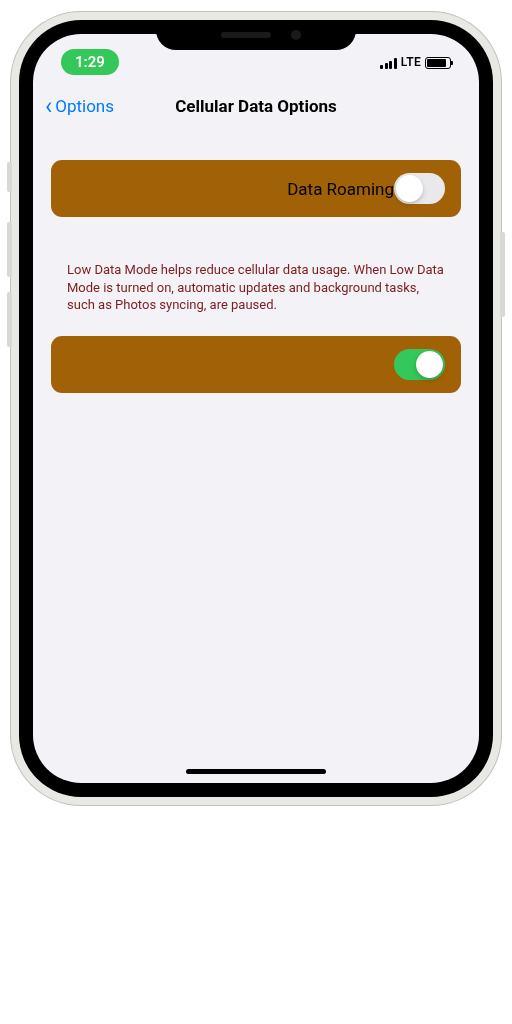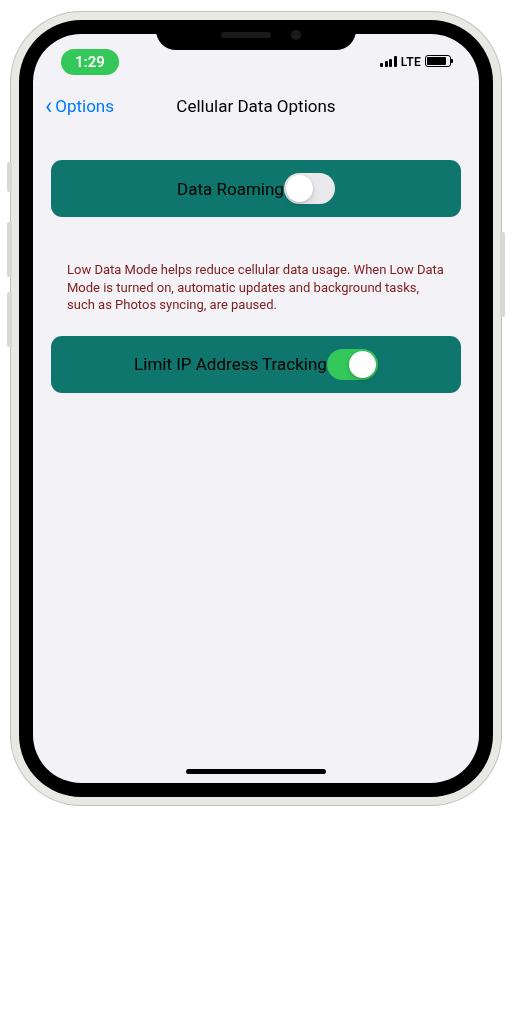--- a/index.html
+++ b/index.html
@@ -94,21 +94,21 @@
     .time-pill {
       background: #34c759;
       color: #fff;
       font-size: 15px;
       font-weight: 600;
       padding: 4px 14px;
       border-radius: 16px;
     }
     .status-right {
       display: flex;
-      align-items: flex-start;
+      align-items: flex-end;
       gap: 4px;
     }
     .signal-bars {
       display: flex;
       align-items: flex-end;
       gap: 1.5px;
       height: 12px;
     }
     .signal-bars span {
       width: 3px;
@@ -168,35 +168,35 @@
       font-size: 24px;
       font-weight: 400;
       line-height: 1;
     }
     .nav-title {
       position: absolute;
       left: 0;
       right: 0;
       text-align: center;
       font-size: 17px;
-      font-weight: 400;
+      font-weight: 700;
       color: #000;
     }
 
     .content {
       padding: 0 18px;
       padding-top: 30px;
     }
     .cell {
-      background: #0f766e;
+      background: #a16207;
       border-radius: 11px;
       padding: 13px 16px;
       display: flex;
       align-items: center;
-      justify-content: center;
+      justify-content: flex-end;
     }
     .cell-label {
       font-size: 17px;
       color: #000;
     }
     .toggle {
       width: 51px;
       height: 31px;
       border-radius: 16px;
       position: relative;
@@ -292,21 +292,20 @@
           </div>
         </div>
 
         <div class="section-gap"></div>
 
         <div class="footer-text">Low Data Mode helps reduce cellular data usage. When Low Data Mode is turned on, automatic updates and background tasks, such as Photos syncing, are paused.</div>
 
         <div class="small-gap"></div>
 
         <div class="cell">
-          <span class="cell-label">Limit IP Address Tracking</span>
           <div class="toggle toggle-on">
             <div class="toggle-knob"></div>
           </div>
         </div>
 
       </div>
 
       <div class="home-indicator"></div>
     </div>
   </div>

